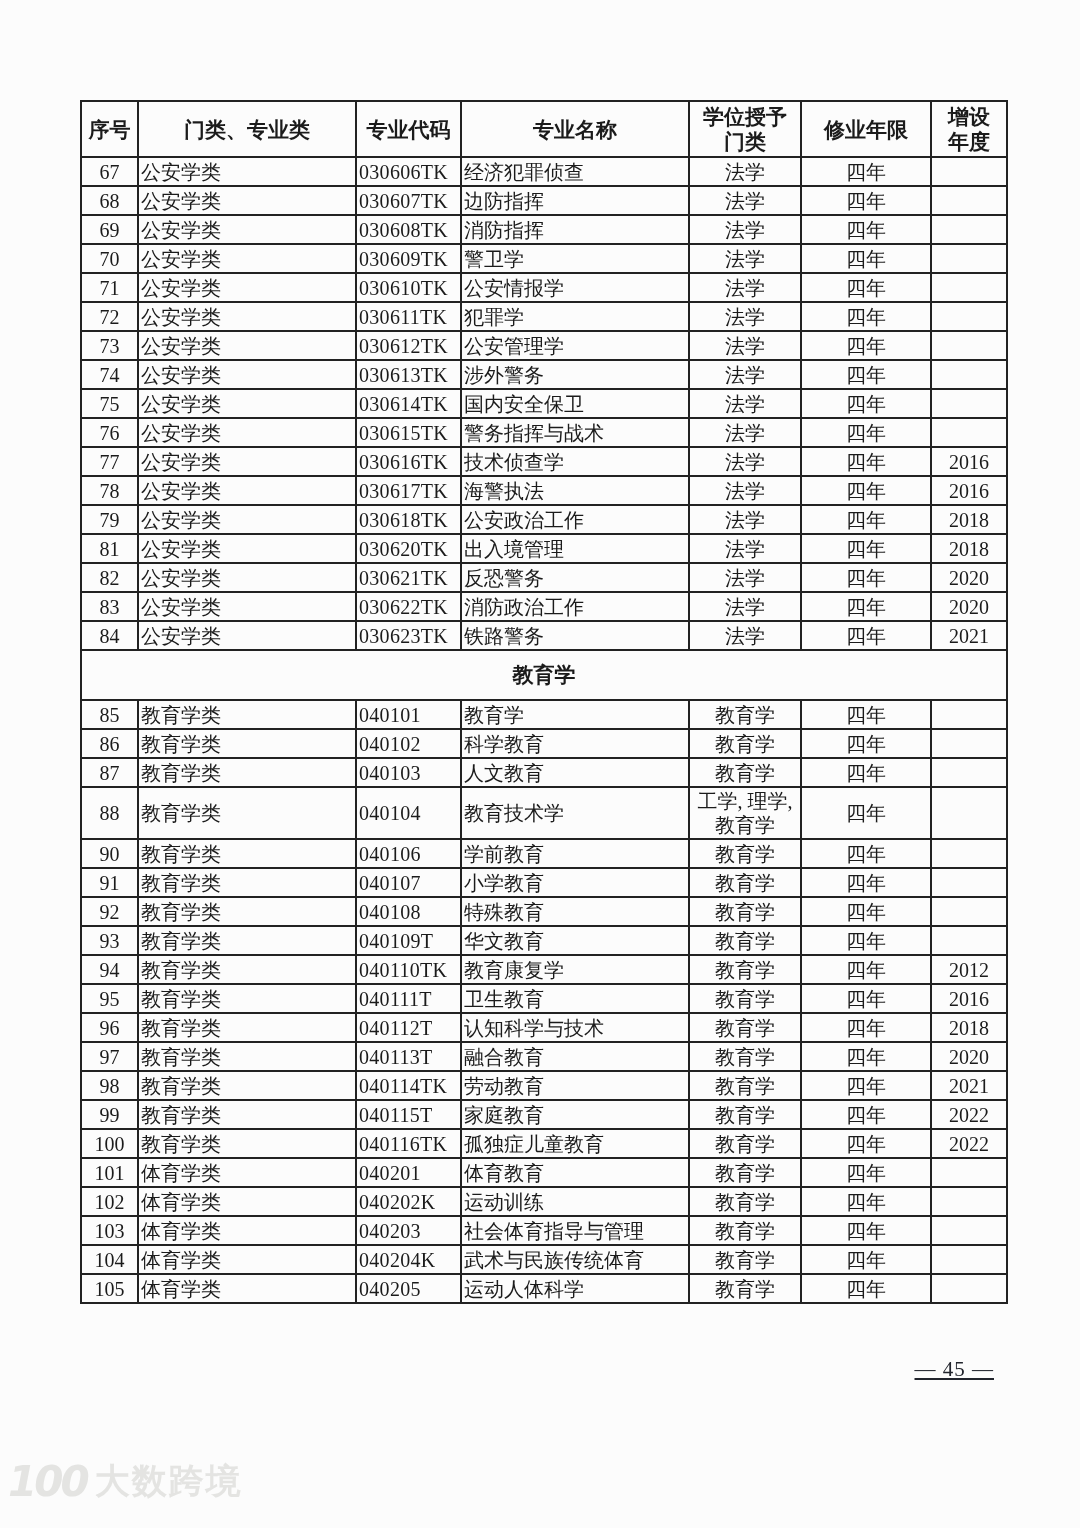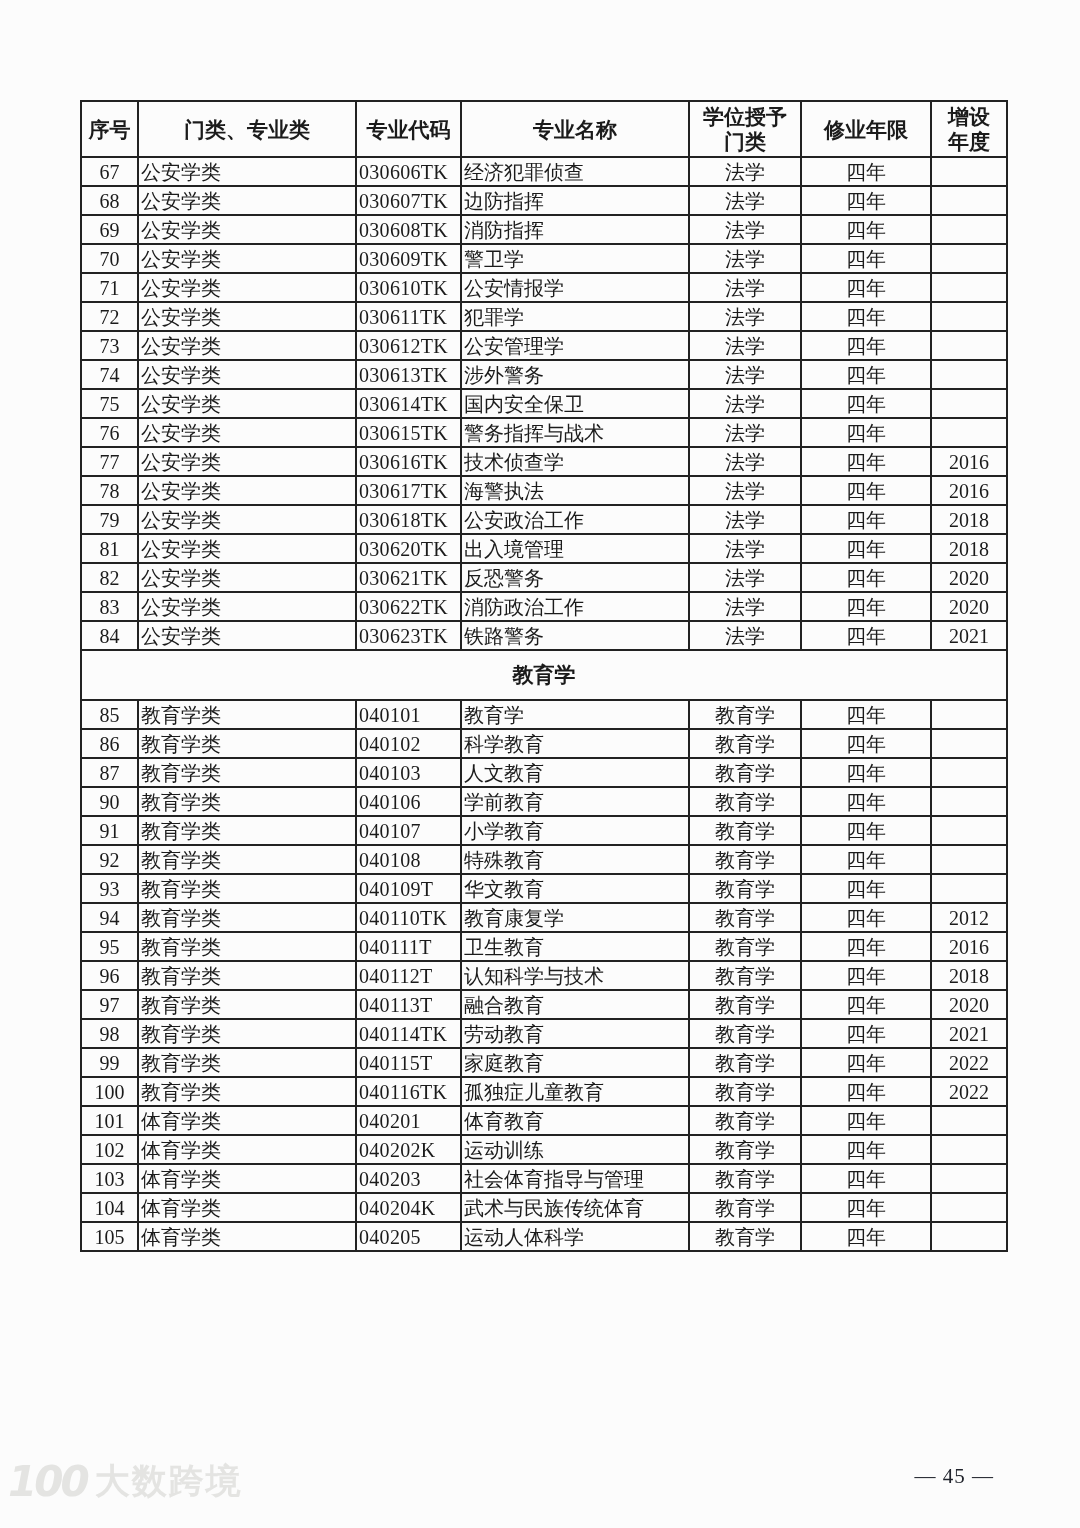--- a/index.html
+++ b/index.html
@@ -53,25 +53,26 @@
   td.col-6 { text-align: center; }
   tr.section-row td {
     height: 50px;
     text-align: center;
     font-family: "Liberation Sans", "DejaVu Sans", sans-serif;
     font-weight: bold;
     font-size: 21px;
   }
   .page-number {
     position: absolute;
-    top: 1464px;
+    top: 1357px;
     right: 86px;
     font-size: 21px;
     letter-spacing: 1px;
     color: #21242c;
+    text-decoration: underline;
   }
   .watermark {
     position: absolute;
     left: 8px;
     top: 1458px;
     display: flex;
     align-items: center;
     gap: 8px;
     color: #e4e4e2;
     user-select: none;
@@ -297,20 +298,29 @@
         <tr>
           <td class="col-0">87</td>
           <td class="col-1">教育学类</td>
           <td class="col-2">040103</td>
           <td class="col-3">人文教育</td>
           <td class="col-4">教育学</td>
           <td class="col-5">四年</td>
           <td class="col-6"></td>
         </tr>
         <tr>
+          <td class="col-0">88</td>
+          <td class="col-1">教育学类</td>
+          <td class="col-2">040104</td>
+          <td class="col-3">教育技术学</td>
+          <td class="col-4">工学, 理学, 教育学</td>
+          <td class="col-5">四年</td>
+          <td class="col-6"></td>
+        </tr>
+        <tr>
           <td class="col-0">90</td>
           <td class="col-1">教育学类</td>
           <td class="col-2">040106</td>
           <td class="col-3">学前教育</td>
           <td class="col-4">教育学</td>
           <td class="col-5">四年</td>
           <td class="col-6"></td>
         </tr>
         <tr>
           <td class="col-0">91</td>

